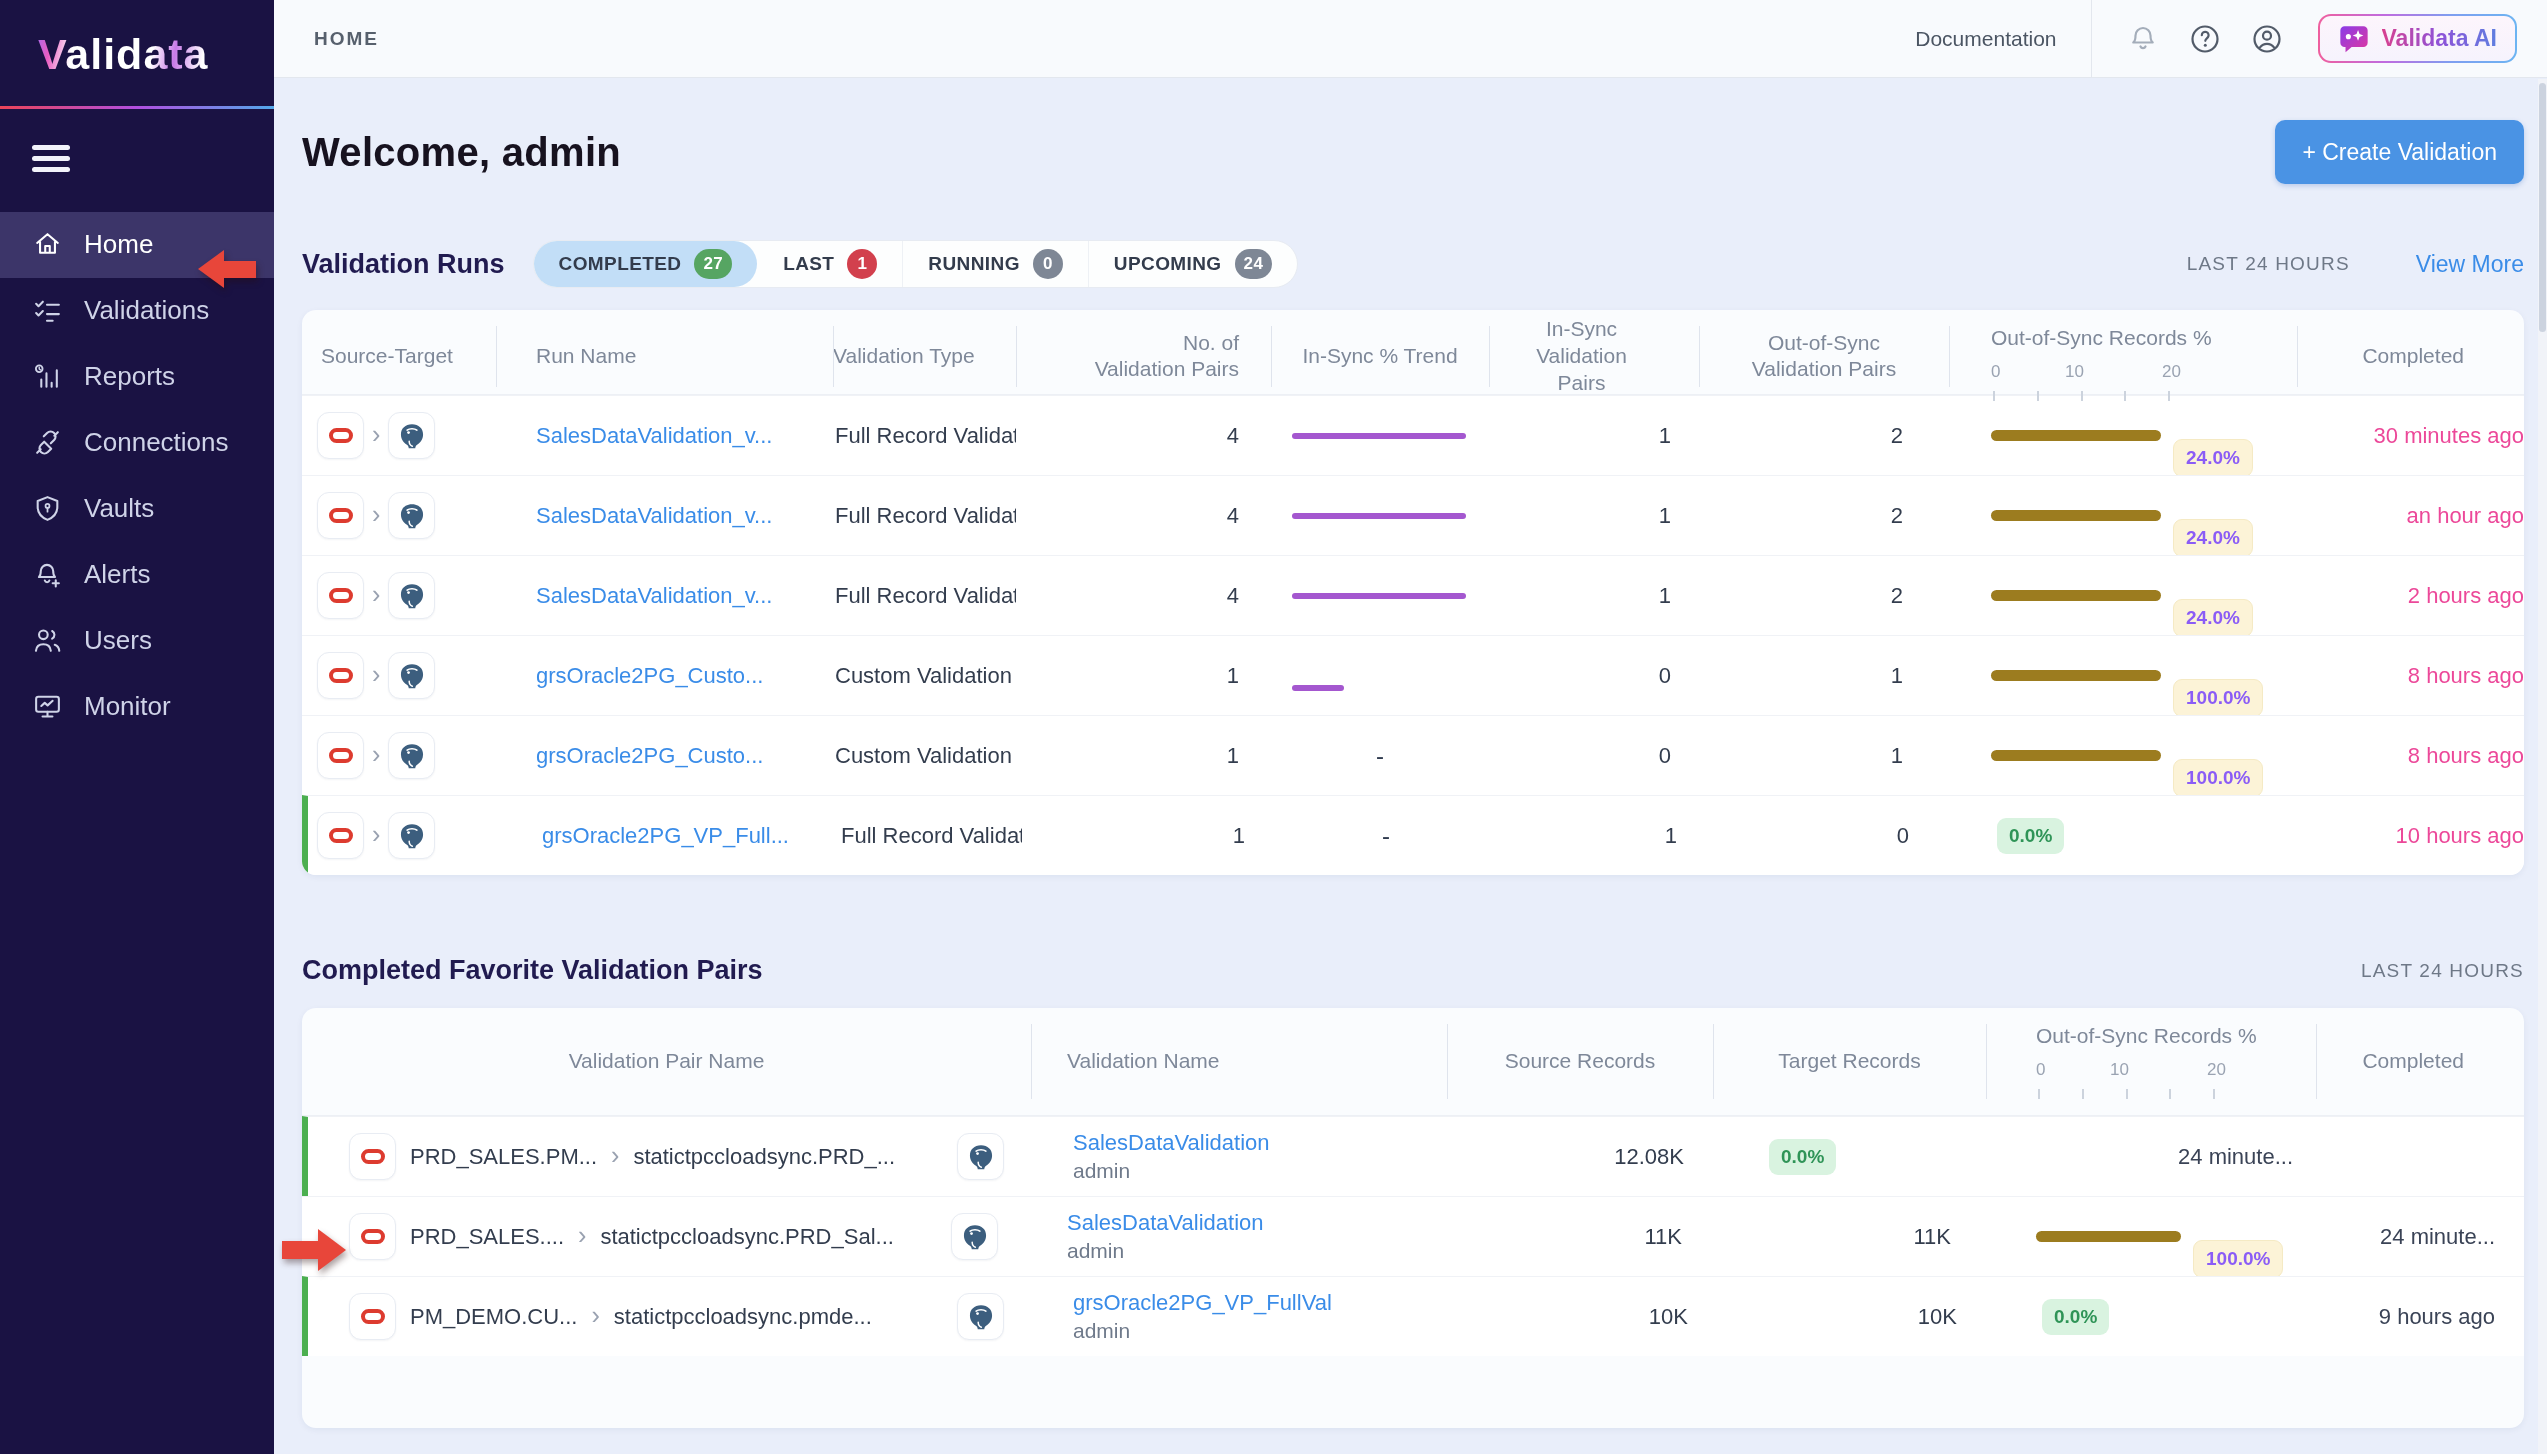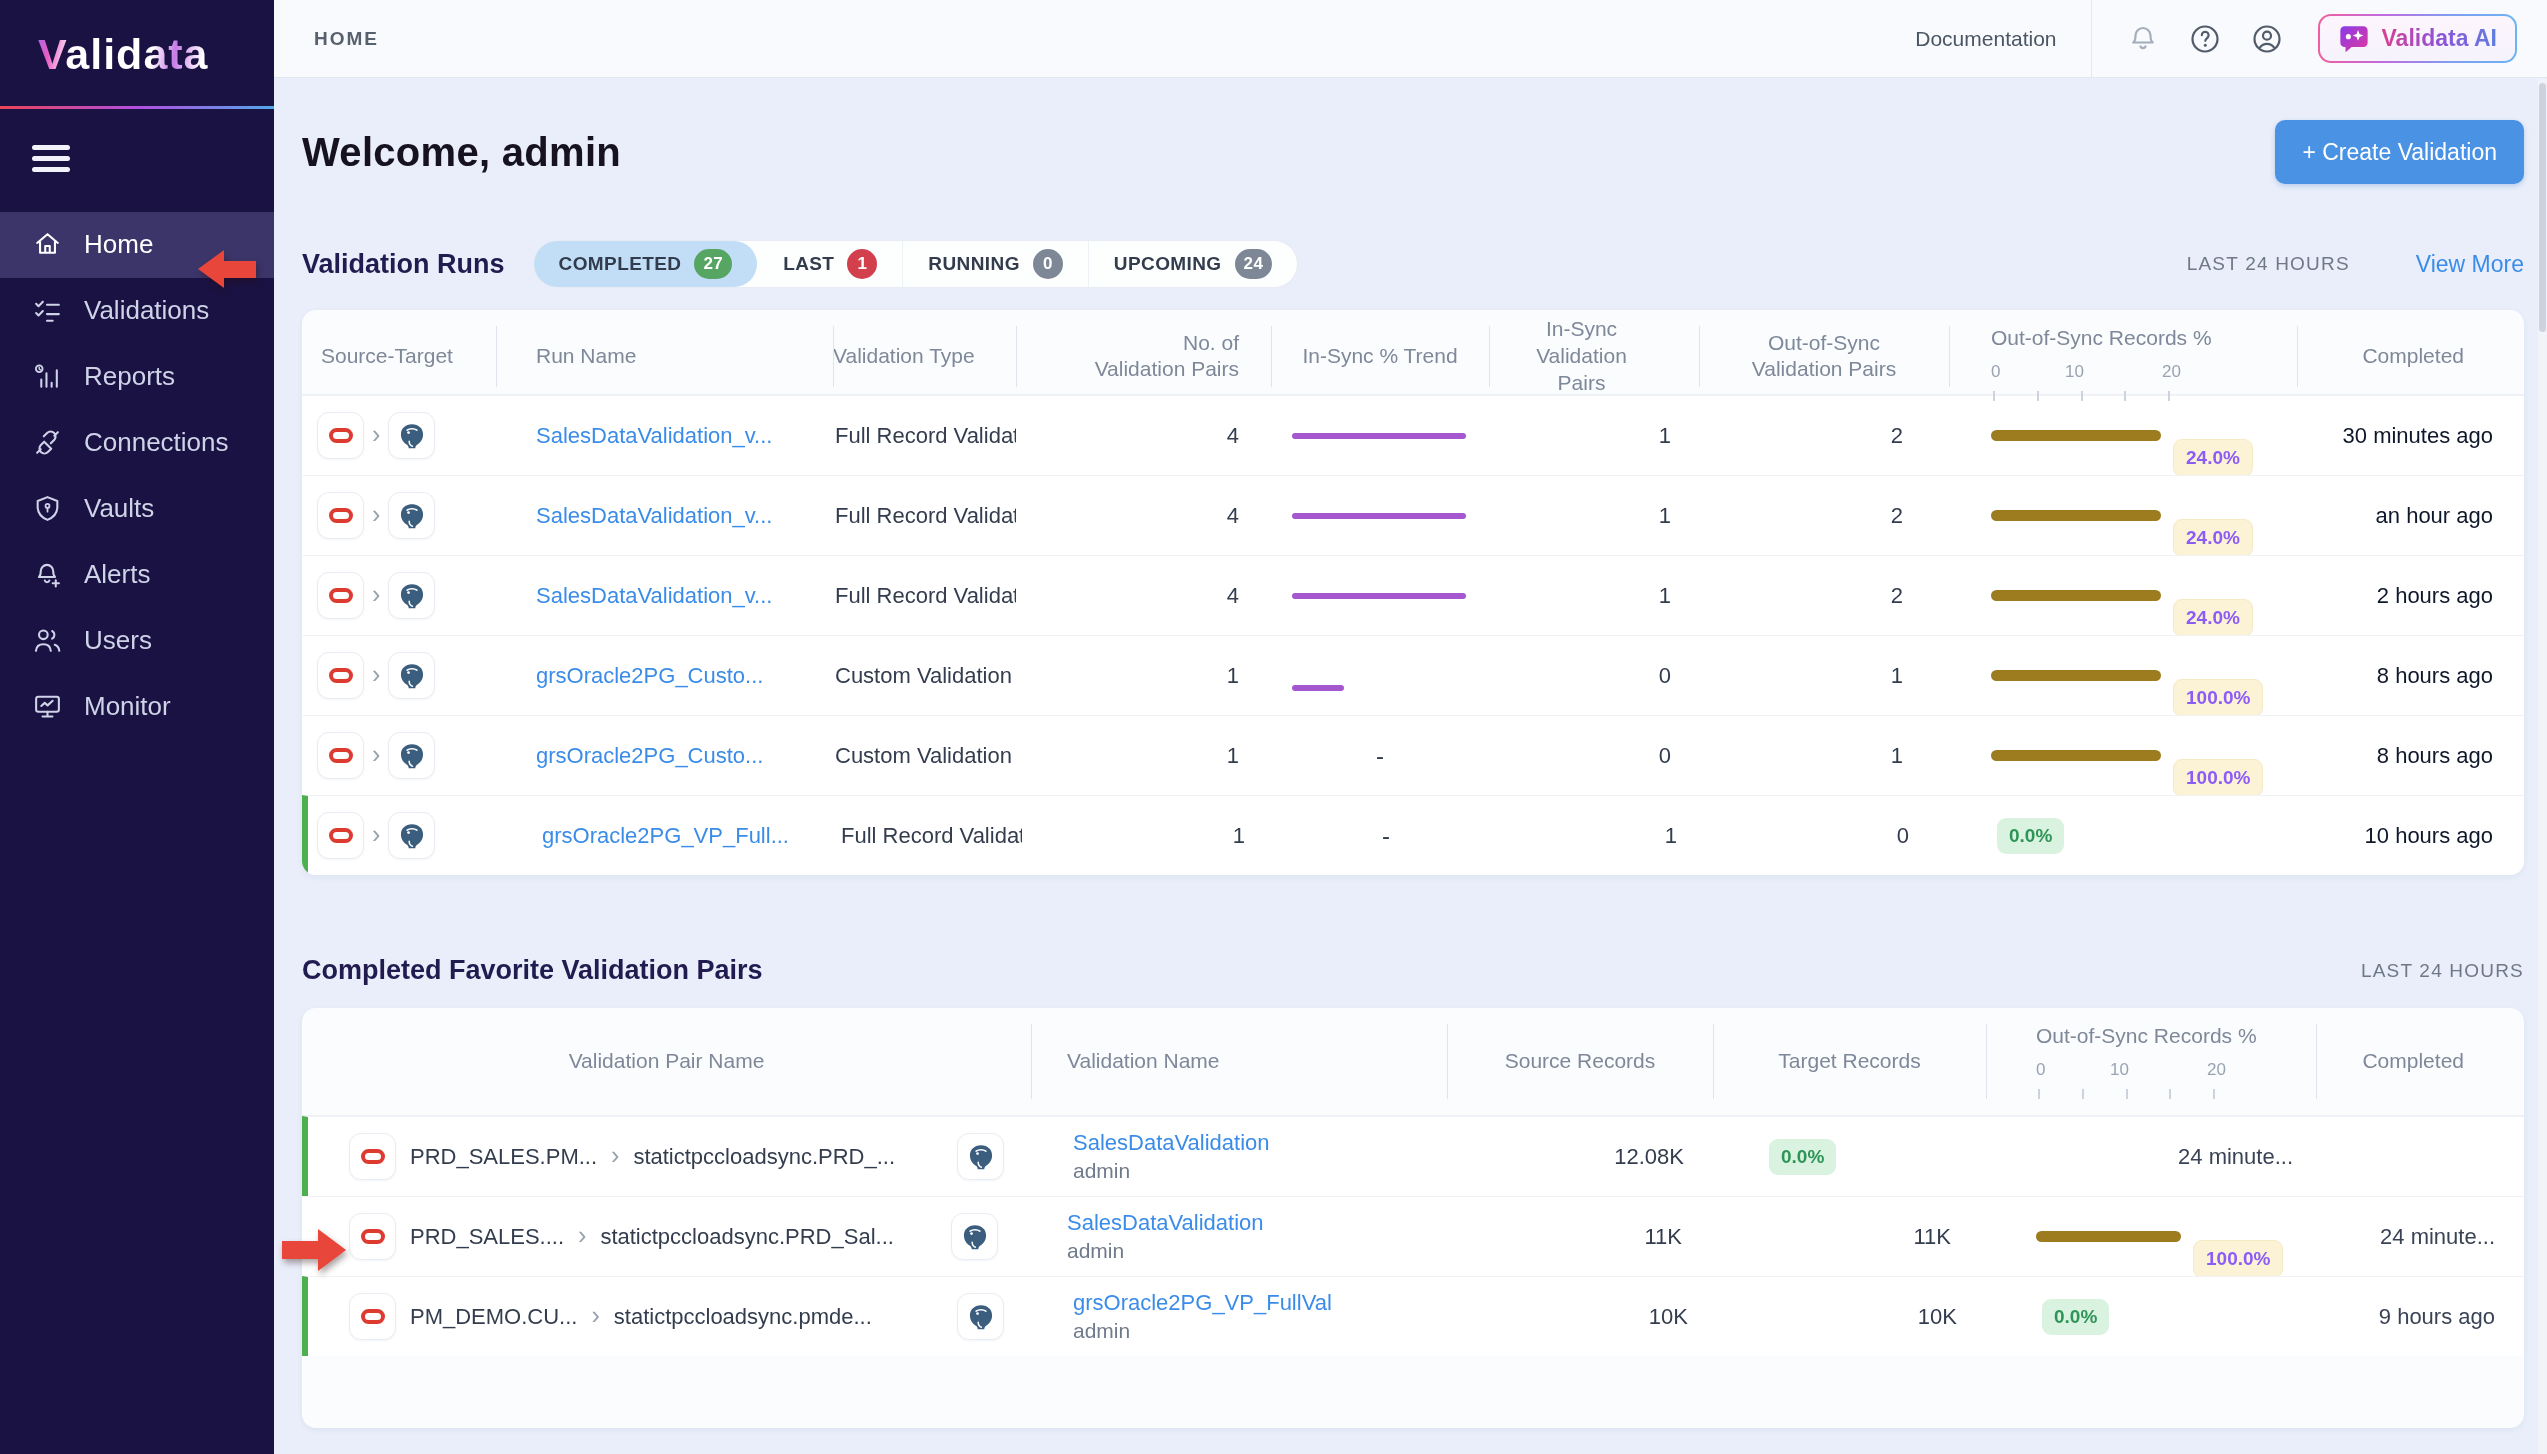--- a/index.html
+++ b/index.html
@@ -120,21 +120,21 @@
   .trendline { height:6px; border-radius:3px; background:#a457cf; }
   .trend-long { width:174px; } .trend-short { width:52px; }
   .c-n6 { justify-content:flex-end; padding-right:28px; }
   .c-n7 { justify-content:flex-end; padding-right:46px; }
   .c-oos { padding-left:42px; gap:12px; }
   .bar { width:170px; height:11px; border-radius:6px; background:#9c7c1f; flex-shrink:0; }
   .bar-sm { width:145px; }
   .pct { font-size:19px; font-weight:700; padding:7px 12px; border-radius:9px; }
   .pct-warn { background:#fcf3d7; color:#8b5cf6; border:1px solid #f5eac4;margin-top:44px; }
   .pct-ok { background:#d9f3e0; color:#2f9457; }
-  .c-done { justify-content:flex-end; padding-right:31px; color:#0f172a; }
+  .c-done { justify-content:flex-end; color:#ec4899; }
 
   .trow2 { height:80px; border-top:1px solid #f0f2f6; background:#fff; }
   .c-pair { padding-left:47px; gap:14px; }
   .pgbox { margin-left:auto; margin-right:33px; }
   .c-vname { flex-direction:column; align-items:flex-start; justify-content:center; padding-left:36px; gap:3px; }
   .owner { font-size:21px; color:#6f7a8b; }
   .c-n3 { justify-content:flex-end; padding-right:31px; }
   .c-n4b { justify-content:flex-end; padding-right:35px; }
   .c-oos2 { padding-left:50px; gap:12px; }
   .c-done2 { justify-content:flex-end; padding-right:29px; color:#3a4356;text-align:center; }

